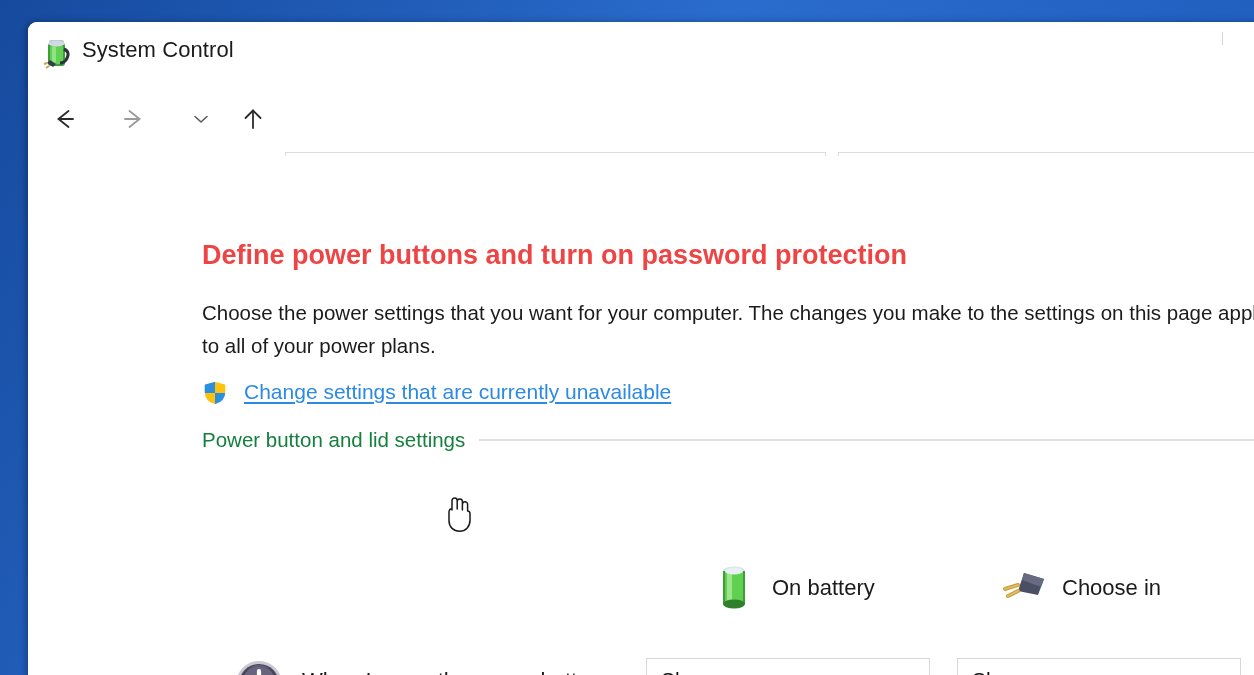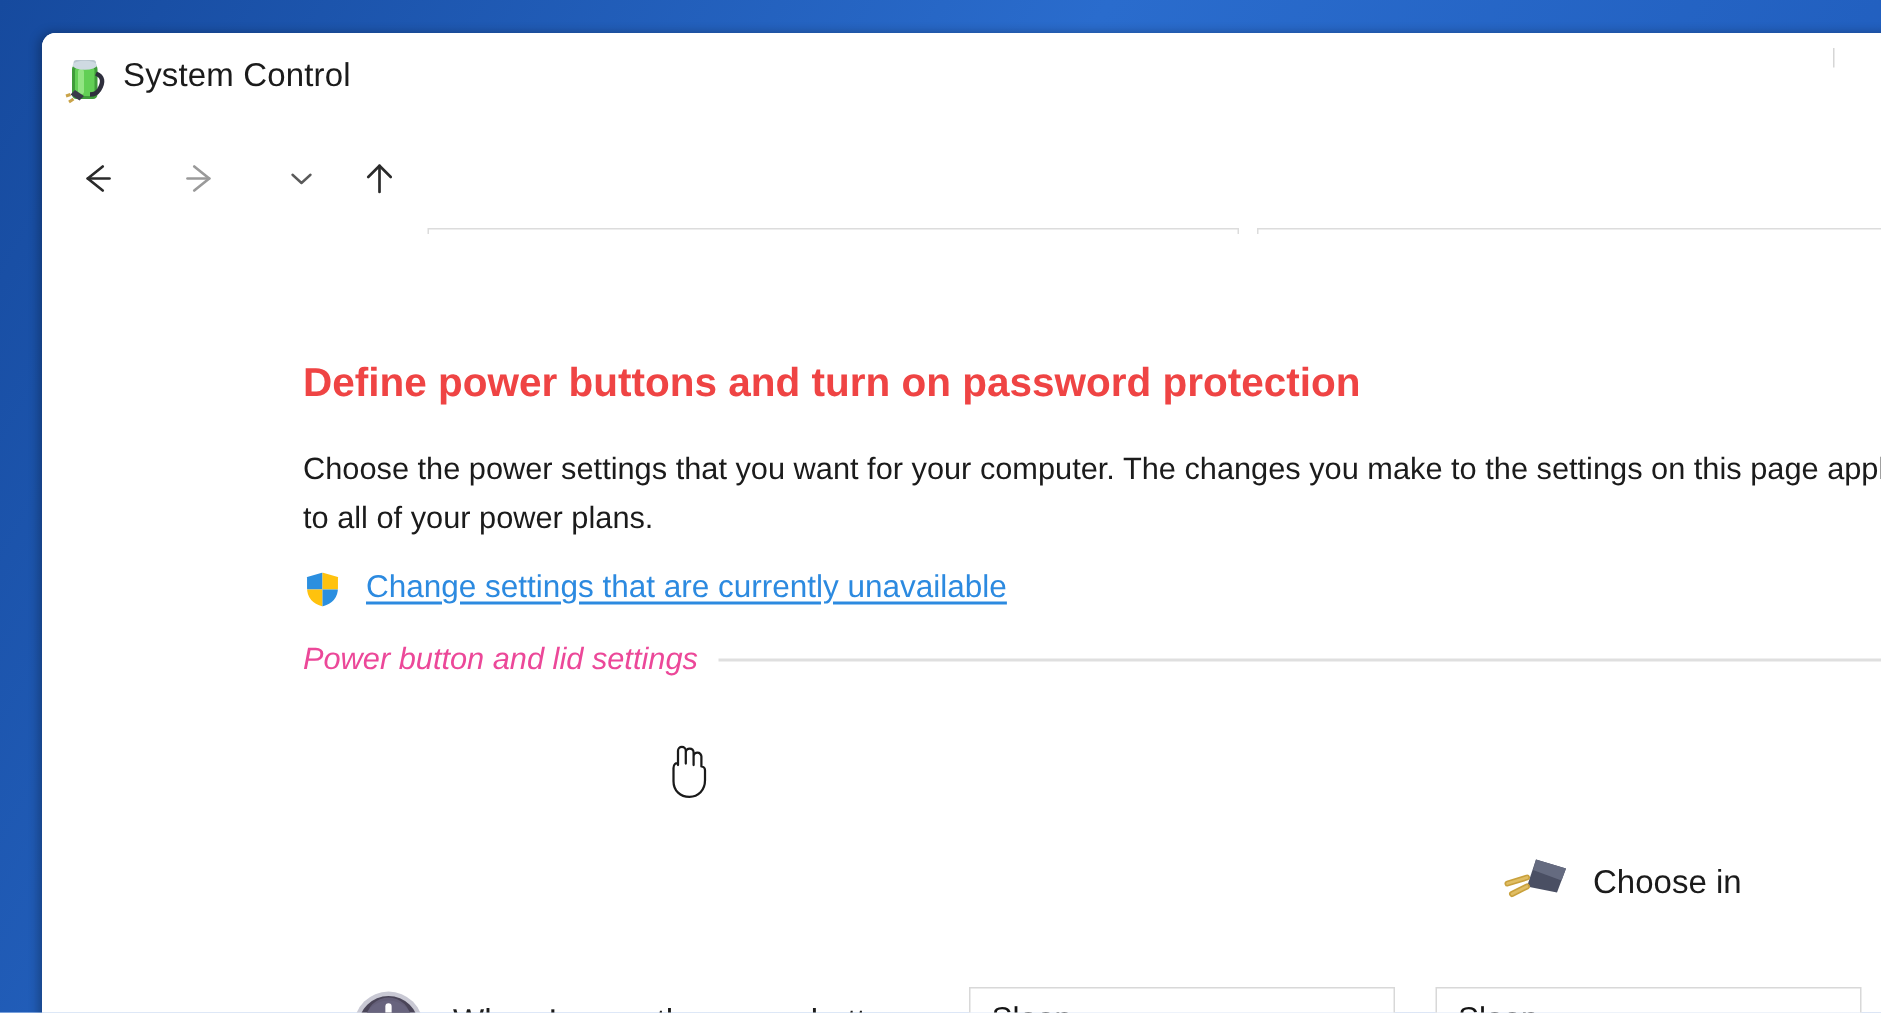--- a/index.html
+++ b/index.html
@@ -243,24 +243,23 @@
   #section-row {
     position: absolute;
     left: 174px;
     top: 272px;
     right: 0;
     display: flex;
     align-items: center;
   }
   #section-label {
     font-size: 20.5px;
-    color: #ec4899;
-    white-space: nowrap;
-    flex: 0 0 auto;
-    font-style: italic;
+    color: #15803d;
+    white-space: nowrap;
+    flex: 0 0 auto;
   }
   #section-rule {
     margin-left: 14px;
     height: 2px;
     background: #dfdfdf;
     flex: 1 1 auto;
   }
 
   
   #col-headers {
@@ -474,20 +473,33 @@
       </svg>
     </span>
 
     <div id="section-row">
       <span id="section-label">Power button and lid settings</span>
       <span id="section-rule"></span>
     </div>
 
     <div id="col-headers">
 
+      <div class="col-head" id="col-battery">
+        <span class="col-head-icon">
+          <svg viewBox="0 0 44 52" width="44" height="52">
+            <ellipse cx="22" cy="9" rx="11" ry="4.6" fill="#d7e2e8"></ellipse>
+            <rect x="11" y="9" width="22" height="33" fill="#3f9c3a"></rect>
+            <rect x="13" y="9" width="18" height="33" fill="#5fd04f"></rect>
+            <rect x="15" y="11" width="5" height="29" fill="#a4ea92" opacity=".85"></rect>
+            <ellipse cx="22" cy="9" rx="9" ry="3.6" fill="#e8f0f4"></ellipse>
+            <ellipse cx="22" cy="42" rx="11" ry="4.6" fill="#2f7f2c"></ellipse>
+          </svg>
+        </span>
+        <span class="col-head-label">On battery</span>
+      </div>
 
       <div class="col-head" id="col-plugged">
         <span class="col-head-icon">
           <svg viewBox="0 0 52 46" width="52" height="46">
             <path d="M26 8 L46 14 L40 30 L20 26 Z" fill="#4a4f63"></path>
             <path d="M26 8 L46 14 L43 22 L24 15 Z" fill="#656b80"></path>
             <path d="M20 26 L10 31 M20 20 L7 24" stroke="#c9a13d" stroke-width="4" stroke-linecap="round"></path>
             <path d="M20 26 L10 31 M20 20 L7 24" stroke="#e0bd63" stroke-width="1.8" stroke-linecap="round"></path>
           </svg>
         </span>

